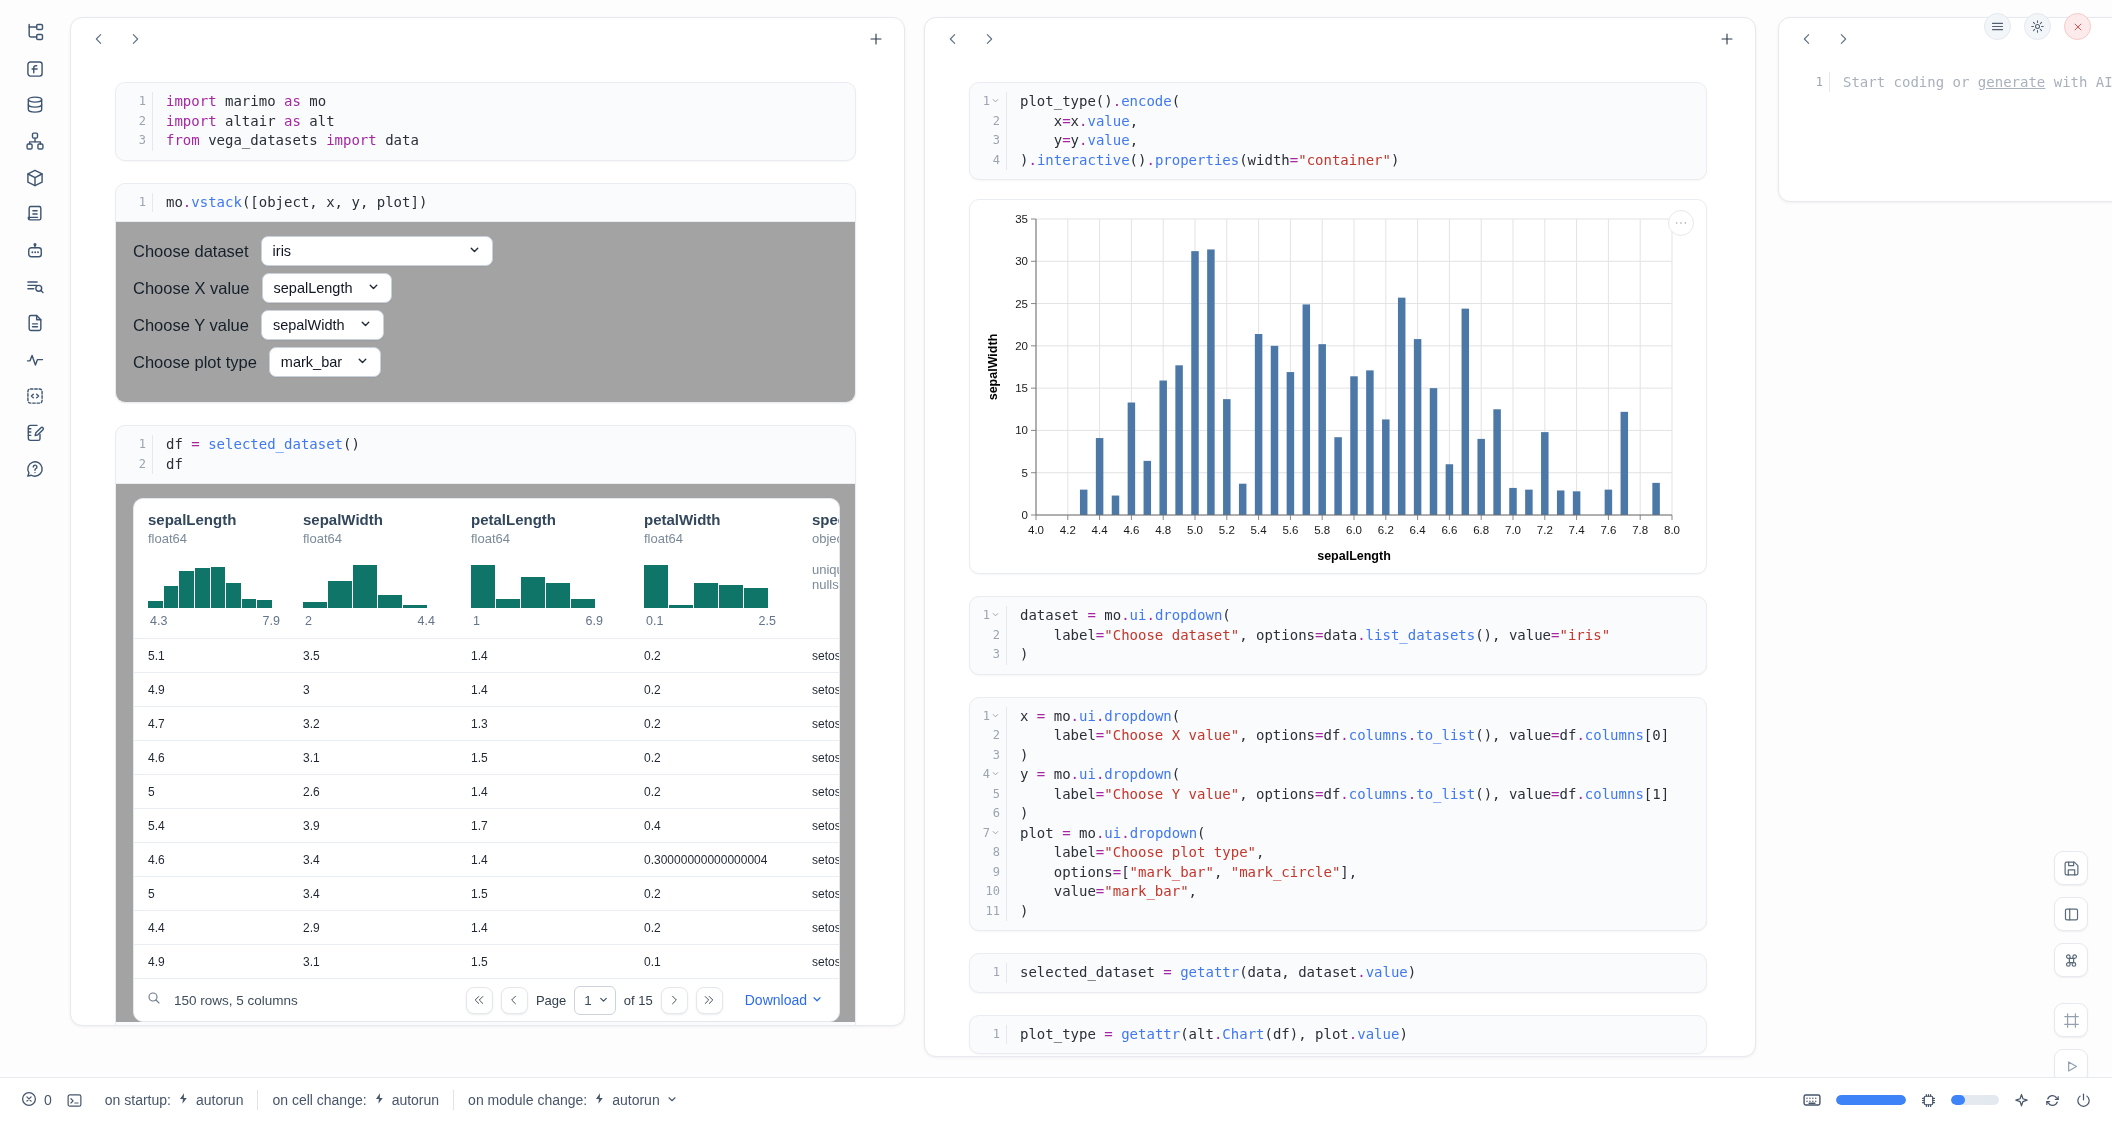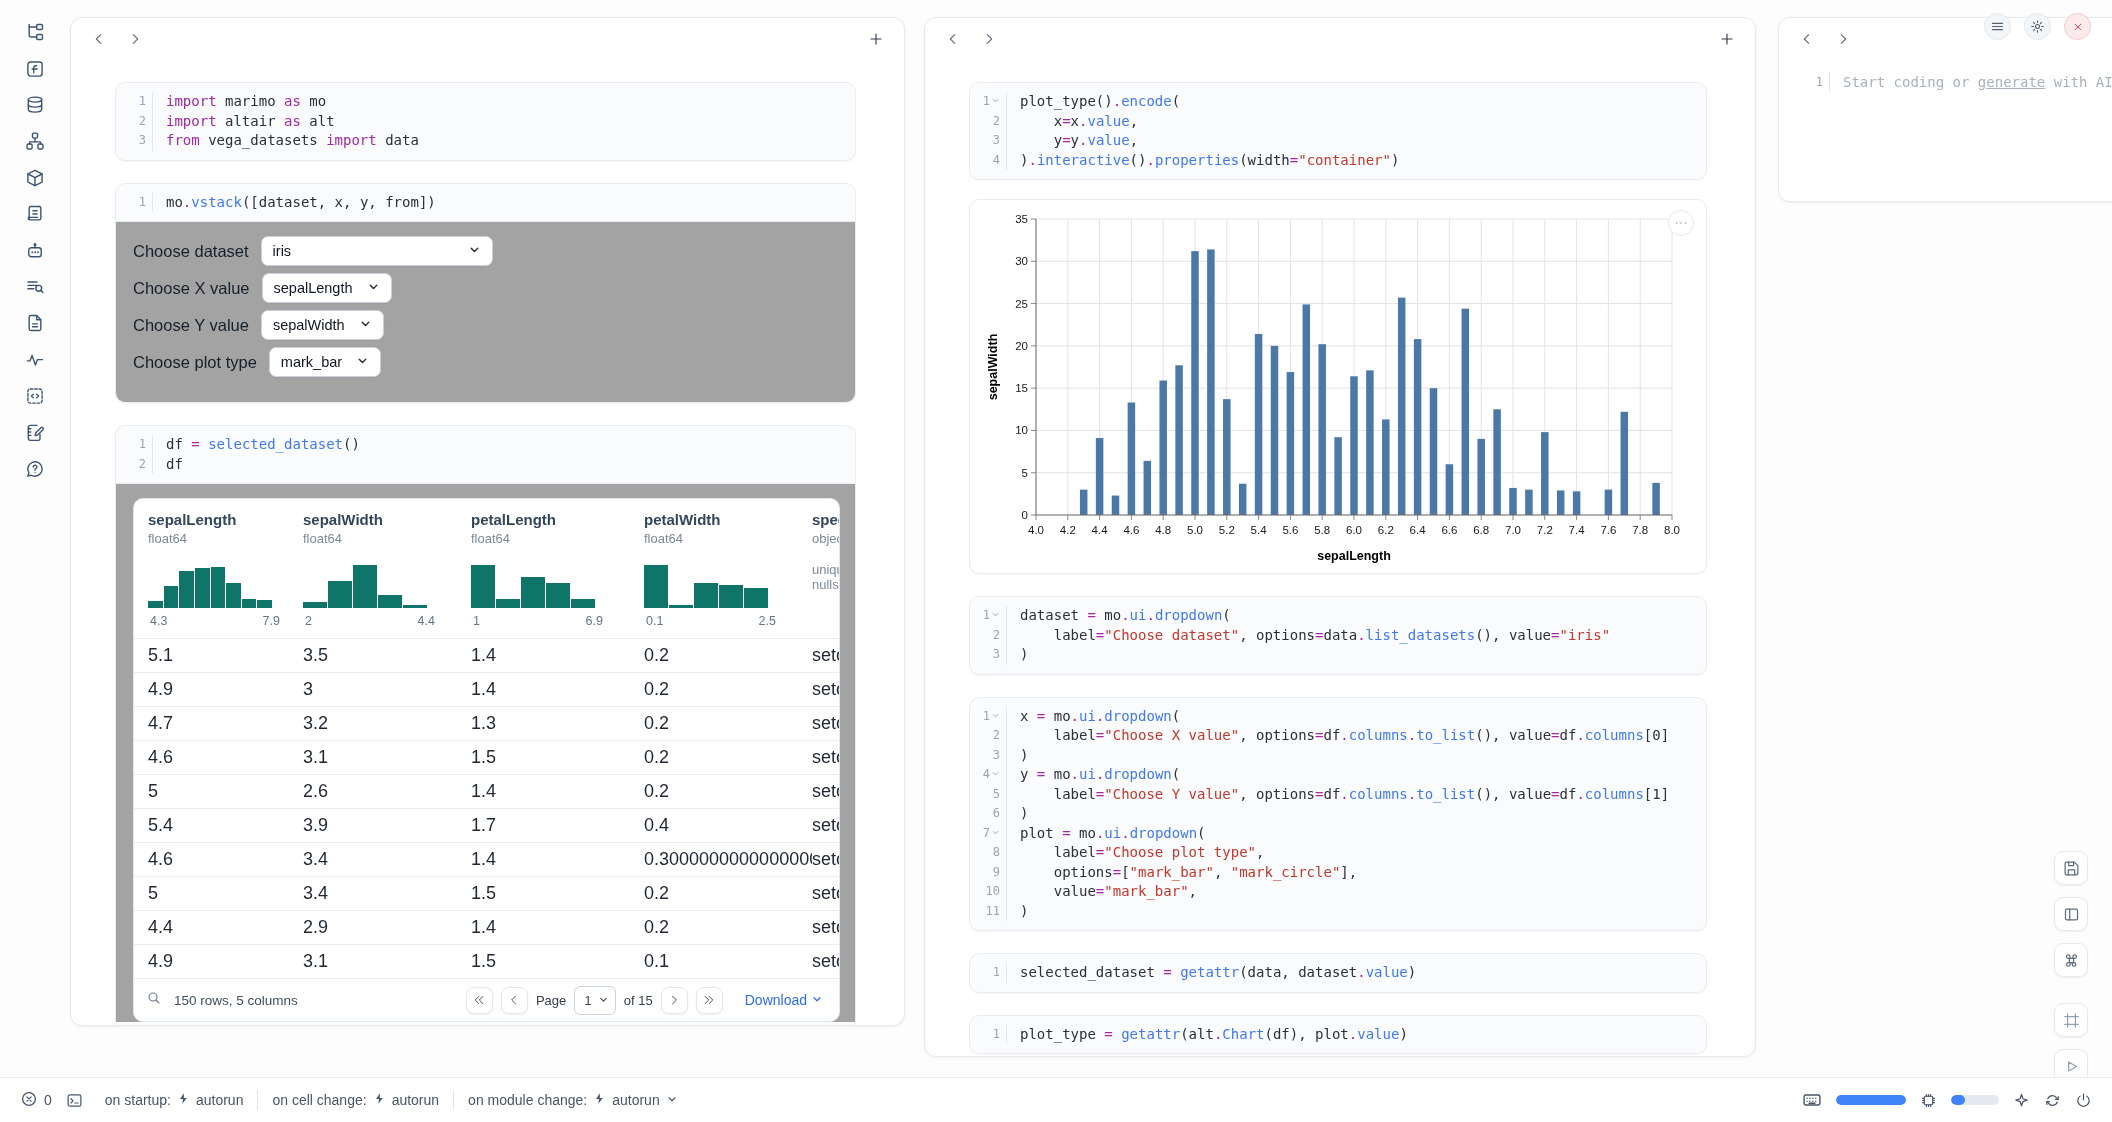--- a/index.html
+++ b/index.html
@@ -58,21 +58,21 @@
   .tcol{flex:0 0 auto;overflow:hidden;}
   .cname{font-size:15px;font-weight:bold;color:#33475c;white-space:nowrap;}
   .ctype{font-size:13px;color:#7b8a99;margin-top:3px;white-space:nowrap;}
   .hist{display:flex;align-items:flex-end;gap:1px;height:52px;width:124px;margin-top:10px;}
   .hist .hbar{flex:1;}
   .range{width:134px;display:flex;justify-content:space-between;font-size:12.5px;color:#64748b;
          margin:6px 0 10px;padding:0 2px;box-sizing:border-box;}
   .meta{font-size:13px;color:#7b8a99;white-space:nowrap;}
   .meta.first{margin-top:16px;}
   .trow{display:flex;align-items:center;height:33px;border-top:1px solid #eaedf1;
-        padding-left:14px;font-size:18px;color:#1f2733;overflow:hidden;}
+        padding-left:14px;font-size:12px;color:#1f2733;overflow:hidden;}
   .tcell{flex:0 0 auto;overflow:hidden;white-space:nowrap;}
   .tfoot{display:flex;align-items:center;border-top:1px solid #eaedf1;height:42px;
          padding:0 10px 0 12px;gap:8px;color:#3f4e5e;justify-content:center;}
   .tfoot .summary{font-size:13.5px;margin-left:4px;}
   .pgbtn{width:27px;height:27px;border:1px solid #e4e8ec;border-radius:8px;background:#fff;
          box-shadow:0 1px 2px rgba(16,24,40,.08);display:flex;align-items:center;justify-content:center;
          color:#42505f;padding:0;cursor:pointer;}
   .pglabel{font-size:13px;color:#33404e;}
   .pageselect{height:27px;border:1px solid #cbd4dd;border-radius:6px;display:flex;align-items:center;
               padding:0 6px 0 9px;gap:6px;font-size:13.5px;background:#fff;cursor:pointer;}
@@ -286,21 +286,21 @@
             <span class="lsrc"><span class="tk-kw">from</span><span class="tk-pl"> vega_datasets </span><span class="tk-kw">import</span><span class="tk-pl"> data</span></span>
           </div>
         </div>
       </div>
       <div class="cell">
         <div class="codearea">
           <div class="cline">
             <span class="lnum">
               <span>1</span>
             </span>
-            <span class="lsrc"><span class="tk-pl">mo</span><span class="tk-op">.</span><span class="tk-fn">vstack</span><span class="tk-pl">([dataset, x, y, from])</span></span>
+            <span class="lsrc"><span class="tk-pl">mo</span><span class="tk-op">.</span><span class="tk-fn">vstack</span><span class="tk-pl">([object, x, y, plot])</span></span>
           </div>
         </div>
         <div class="celloutput">
           <div class="dd-wrap">
             <div class="dd-row">
               <span class="dd-label">Choose dataset</span>
               <div class="select wide">
                 <span>iris</span>
                 <span class="chev"><svg width="13" height="13" viewBox="0 0 24 24" fill="none" stroke="currentColor" stroke-width="2.6" stroke-linecap="round" stroke-linejoin="round">
                     <path d="m6 9.5 6 6 6-6"></path>

